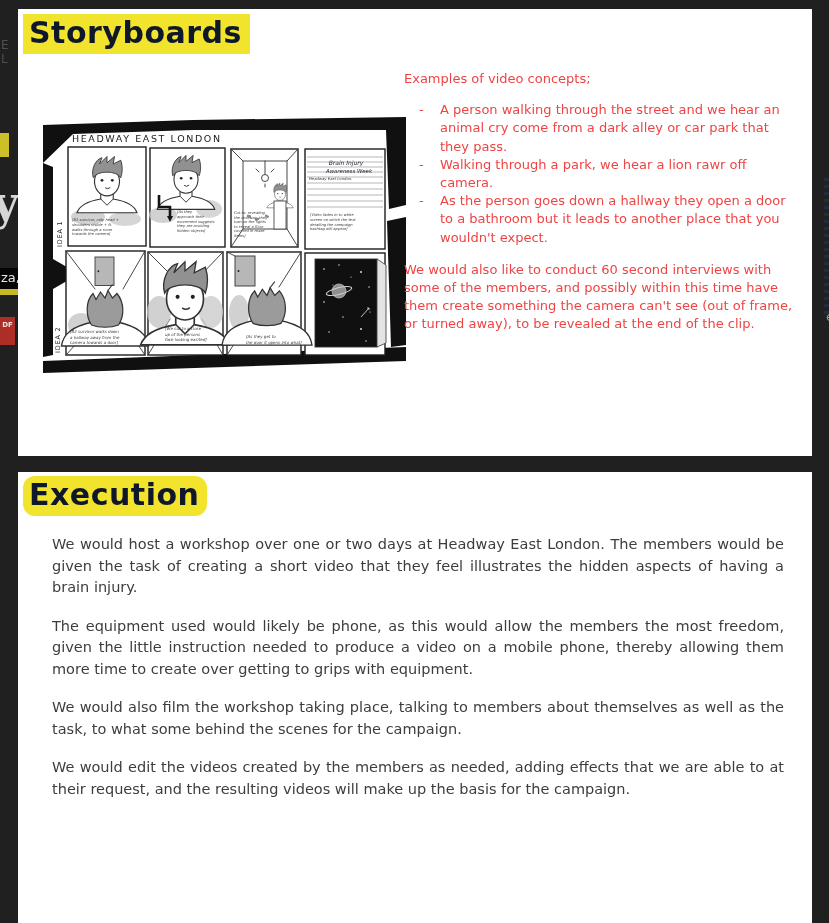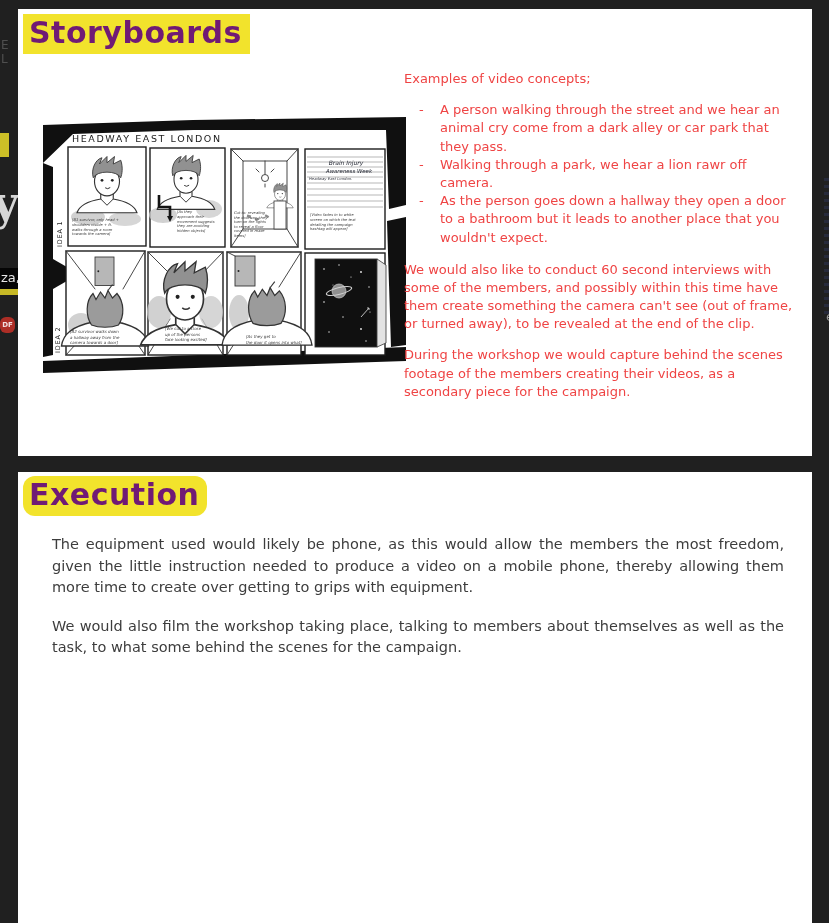--- a/index.html
+++ b/index.html
@@ -8,21 +8,21 @@
     background:#202020;
     font-family:"DejaVu Sans", sans-serif;
     padding-left:8px;
   }
   
   .card { position:absolute; left:18px; width:794px; background:#ffffff; }
   .card1 { top:9px; height:447px; }
   .card2 { top:472px; height:460px; }
   .sec-title {
     position:absolute; display:inline-block; margin:0;
-    background:#f2e32c; color:#701a75;
+    background:#f2e32c; color:#0f172a;
     font-size:30px; font-weight:bold; letter-spacing:.5px;
     padding:3px 8px 5px 6px; line-height:1.05;
   }
   .card1 .sec-title { left:5px; top:5px; }
   .card2 .sec-title { left:5px; top:4px;border-radius:12px; }
 
   
   .sb-figure { position:absolute; left:9px; top:92px; width:363px; height:260px; margin:16px; }
   .concepts-col {
     position:absolute; left:386px; top:61px; width:390px;
@@ -44,21 +44,21 @@
 
   
   .frag { position:absolute; }
   .frag-topleft-text { left:1px; top:38px; width:17px; overflow:hidden; color:#4f4f4f; font-size:12px; }
   .frag-yellow-tab { left:0; top:133px; width:9px; height:24px; background:#cdbf27; }
   .frag-letter-y { left:-8px; top:180px; width:27px; height:56px; overflow:hidden;
                    color:#d6d6d6; font-family:"DejaVu Serif", serif; font-weight:bold; font-size:46px; line-height:1; }
   .frag-za { left:0; top:268px; width:28px; height:21px; background:#050505;
              color:#e6e6e6; font-size:13px; line-height:20px; padding-left:1px; }
   .frag-yellow-bar { left:0; top:289px; width:28px; height:6px; background:#c7b926; }
-  .frag-badge { left:0; top:317px; width:15px; height:16px; background:#ad2e26; border-radius:6px;
+  .frag-badge { left:0; top:317px; width:15px; height:28px; background:#ad2e26; border-radius:0;
                 color:#f1dede; font-size:7px; font-weight:bold; text-align:center; line-height:16px; }
   .frag-right-lines { right:0; top:178px; width:13px; height:138px; opacity:.85;
       background:repeating-linear-gradient(to bottom, #282c40 0px, #282c40 3px, #212121 3px, #212121 7px); }
   .frag-right-e { right:3px; top:309px; color:#9a9a9a; font-size:13px; }
 
   
   .sb-svg { width:100%; height:100%; display:block; }
   .panel { fill:#ffffff; stroke:#1d1d1d; stroke-width:1.4; }
   .ink   { stroke:#333333; fill:none; stroke-width:0.9; stroke-linecap:round; }
   .cap   { font-size:3.7px; fill:#3a3a3a; font-style:italic; }
@@ -231,25 +231,26 @@
         <li>
           <span class="dash">-</span>
           <span class="btxt">Walking through a park, we hear a lion rawr off camera.</span>
         </li>
         <li>
           <span class="dash">-</span>
           <span class="btxt">As the person goes down a hallway they open a door to a bathroom but it leads to another place that you wouldn't expect.</span>
         </li>
       </ul>
       <p>We would also like to conduct 60 second interviews with some of the members, and possibly within this time have them create something the camera can't see (out of frame, or turned away), to be revealed at the end of the clip.</p>
-      <p>During the workshop we would capture behind the scenes footage of the members creating their videos, as a secondary piece for the campaign.</p>
     </div>
   </section>
 
   <section class="card card2">
     <h1 class="sec-title">Execution</h1>
     <div class="exec-paras">
+      <p>We would host a workshop over one or two days at Headway East London. The members would be given the task of creating a short video that they feel illustrates the hidden aspects of having a brain injury.</p>
       <p>The equipment used would likely be phone, as this would allow the members the most freedom, given the little instruction needed to produce a video on a mobile phone, thereby allowing them more time to create over getting to grips with equipment.</p>
       <p>We would also film the workshop taking place, talking to members about themselves as well as the task, to what some behind the scenes for the campaign.</p>
+      <p>We would edit the videos created by the members as needed, adding effects that we are able to at their request, and the resulting videos will make up the basis for the campaign.</p>
     </div>
   </section>
 
 </div>
 
 </body></html>

